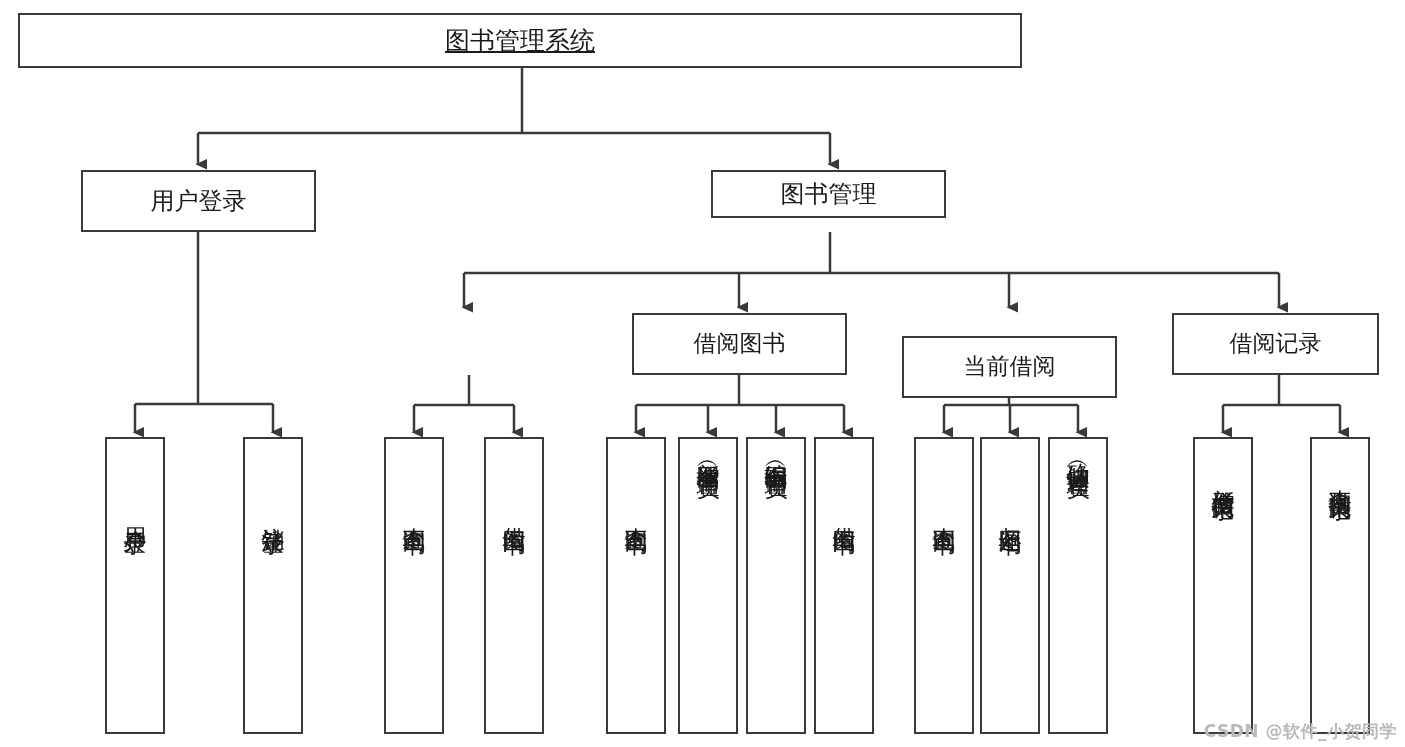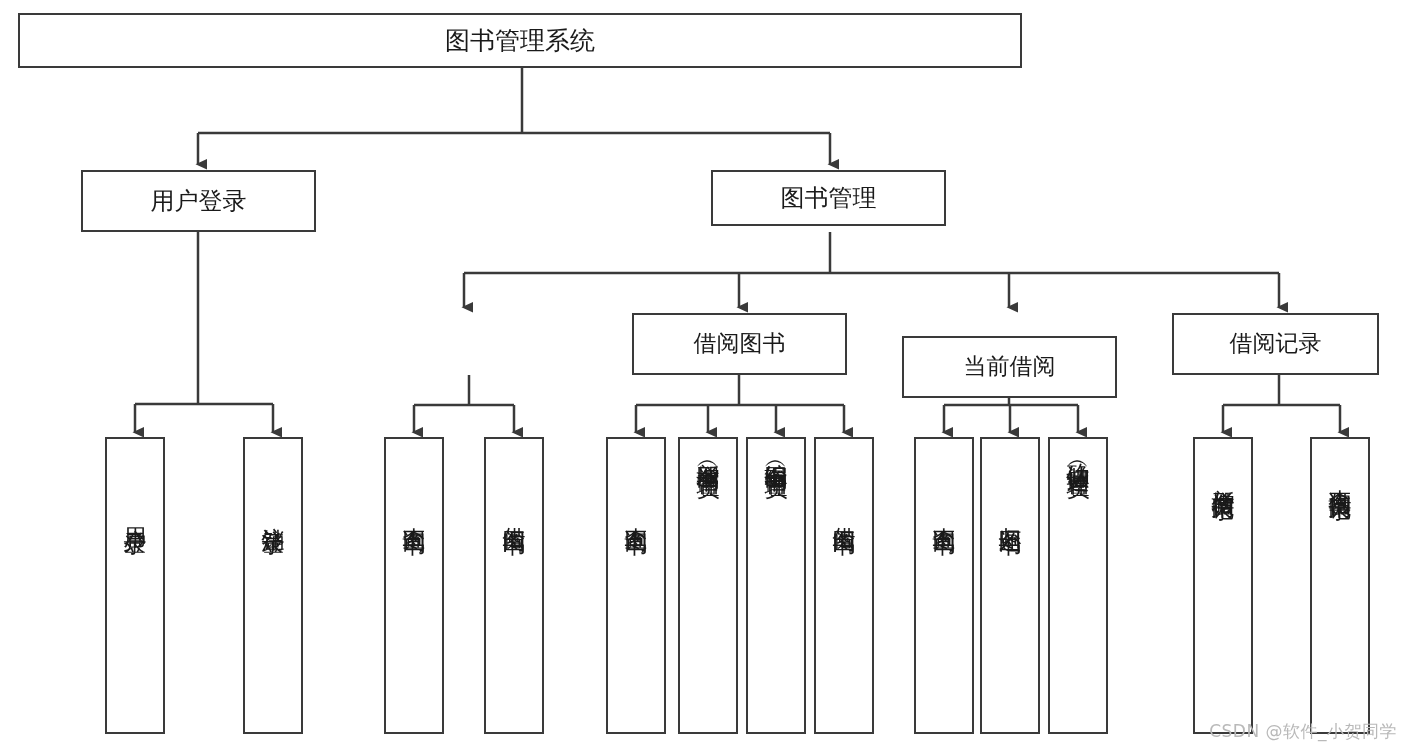--- a/index.html
+++ b/index.html
@@ -63,20 +63,21 @@
   }
   #watermark {
     position: absolute;
     right: 8px;
     bottom: 4px;
     font-size: 17px;
     color: #b9b9b9;
     letter-spacing: 0.5px;
     z-index: 3;
     white-space: nowrap;
+    font-weight: bold;
   }
 </style>
 </head>
 <body>
 
 <div id="canvas">
 
   <svg id="wires" viewBox="0 0 1405 747" xmlns="http://www.w3.org/2000/svg">
     <defs>
       <marker id="arrow" markerWidth="12" markerHeight="12" refX="5.5" refY="9" orient="auto" markerUnits="userSpaceOnUse">
@@ -121,29 +122,29 @@
       <path d="M1010,405 L1010,432" marker-end="url(#arrow)"></path>
       <path d="M1078,405 L1078,432" marker-end="url(#arrow)"></path>
 
       <path d="M1279,375 L1279,405"></path>
       <path d="M1223,405 L1340,405"></path>
       <path d="M1223,405 L1223,432" marker-end="url(#arrow)"></path>
       <path d="M1340,405 L1340,432" marker-end="url(#arrow)"></path>
     </g>
   </svg>
 
-  <div class="node root" style="left:18px; top:13px; width:1004px; height:55px;">
+  <div class="node root" style="left:18px; top:13px; width:1004px; height:55px;text-decoration:underline;">
     <span class="label">图书管理系统</span>
   </div>
 
   <div class="node lvl2" style="left:81px; top:170px; width:235px; height:62px;">
     <span class="label">用户登录</span>
   </div>
 
-  <div class="node lvl2" style="left:711px; top:170px; width:235px; height:56px;">
+  <div class="node lvl2" style="left:711px; top:170px; width:235px; height:48px;">
     <span class="label">图书管理</span>
   </div>
 
 
   <div class="node lvl3" style="left:632px; top:313px; width:215px; height:62px;">
     <span class="label">借阅图书</span>
   </div>
 
   <div class="node lvl3" style="left:902px; top:313px; width:215px; height:62px;margin-top:23px;">
     <span class="label">当前借阅</span>

